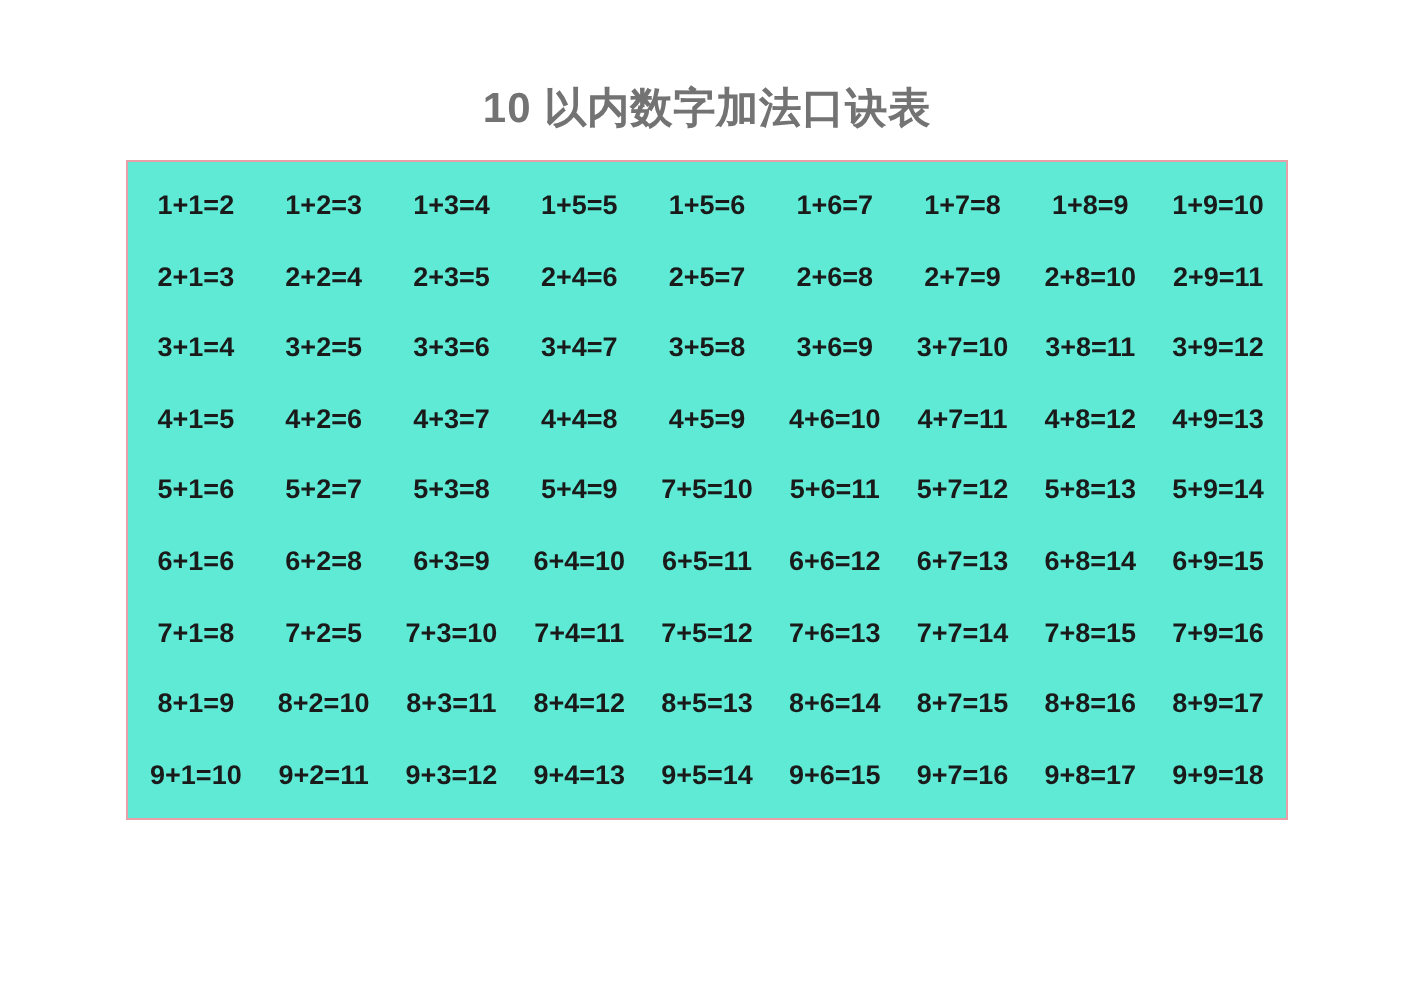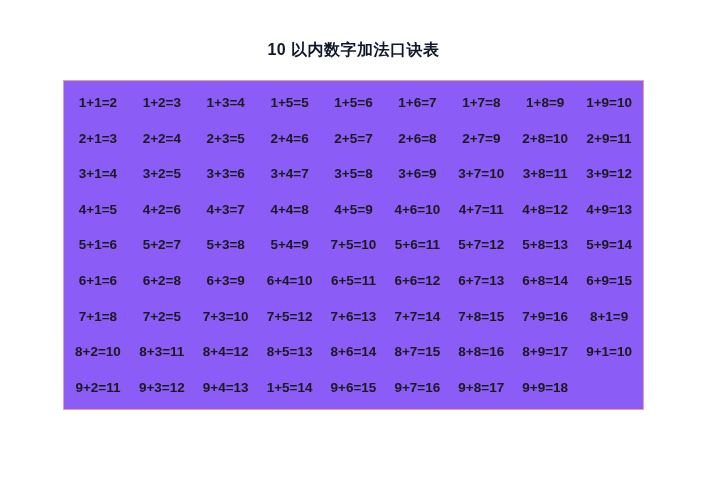--- a/index.html
+++ b/index.html
@@ -18,34 +18,34 @@
     width: 707px;
     height: 500px;
     background: #ffffff;
   }
   .title {
     position: absolute;
     top: 40px;
     left: 0;
     width: 707px;
     text-align: center;
-    font-size: 16px;
+    font-size: 21px;
     font-weight: bold;
-    color: #0f172a;
+    color: #737373;
     letter-spacing: 0.5px;
   }
   .table-frame {
     position: absolute;
     top: 80px;
     left: 63px;
     width: 581px;
     height: 330px;
     border: 1px solid #e8a0a8;
     box-sizing: border-box;
-    background: #8b5cf6;
+    background: #5eead4;
   }
   .grid {
     width: 100%;
     height: 100%;
     display: grid;
     grid-template-columns: repeat(9, 1fr);
     grid-template-rows: repeat(9, 1fr);
     box-sizing: border-box;
     padding: 4px 2px;
   }
@@ -116,38 +116,39 @@
         <div class="cell">6+3=9</div>
         <div class="cell">6+4=10</div>
         <div class="cell">6+5=11</div>
         <div class="cell">6+6=12</div>
         <div class="cell">6+7=13</div>
         <div class="cell">6+8=14</div>
         <div class="cell">6+9=15</div>
         <div class="cell">7+1=8</div>
         <div class="cell">7+2=5</div>
         <div class="cell">7+3=10</div>
+        <div class="cell">7+4=11</div>
         <div class="cell">7+5=12</div>
         <div class="cell">7+6=13</div>
         <div class="cell">7+7=14</div>
         <div class="cell">7+8=15</div>
         <div class="cell">7+9=16</div>
         <div class="cell">8+1=9</div>
         <div class="cell">8+2=10</div>
         <div class="cell">8+3=11</div>
         <div class="cell">8+4=12</div>
         <div class="cell">8+5=13</div>
         <div class="cell">8+6=14</div>
         <div class="cell">8+7=15</div>
         <div class="cell">8+8=16</div>
         <div class="cell">8+9=17</div>
         <div class="cell">9+1=10</div>
         <div class="cell">9+2=11</div>
         <div class="cell">9+3=12</div>
         <div class="cell">9+4=13</div>
-        <div class="cell">1+5=14</div>
+        <div class="cell">9+5=14</div>
         <div class="cell">9+6=15</div>
         <div class="cell">9+7=16</div>
         <div class="cell">9+8=17</div>
         <div class="cell">9+9=18</div>
       </div>
   </div>
 </div>
 
 </body></html>

